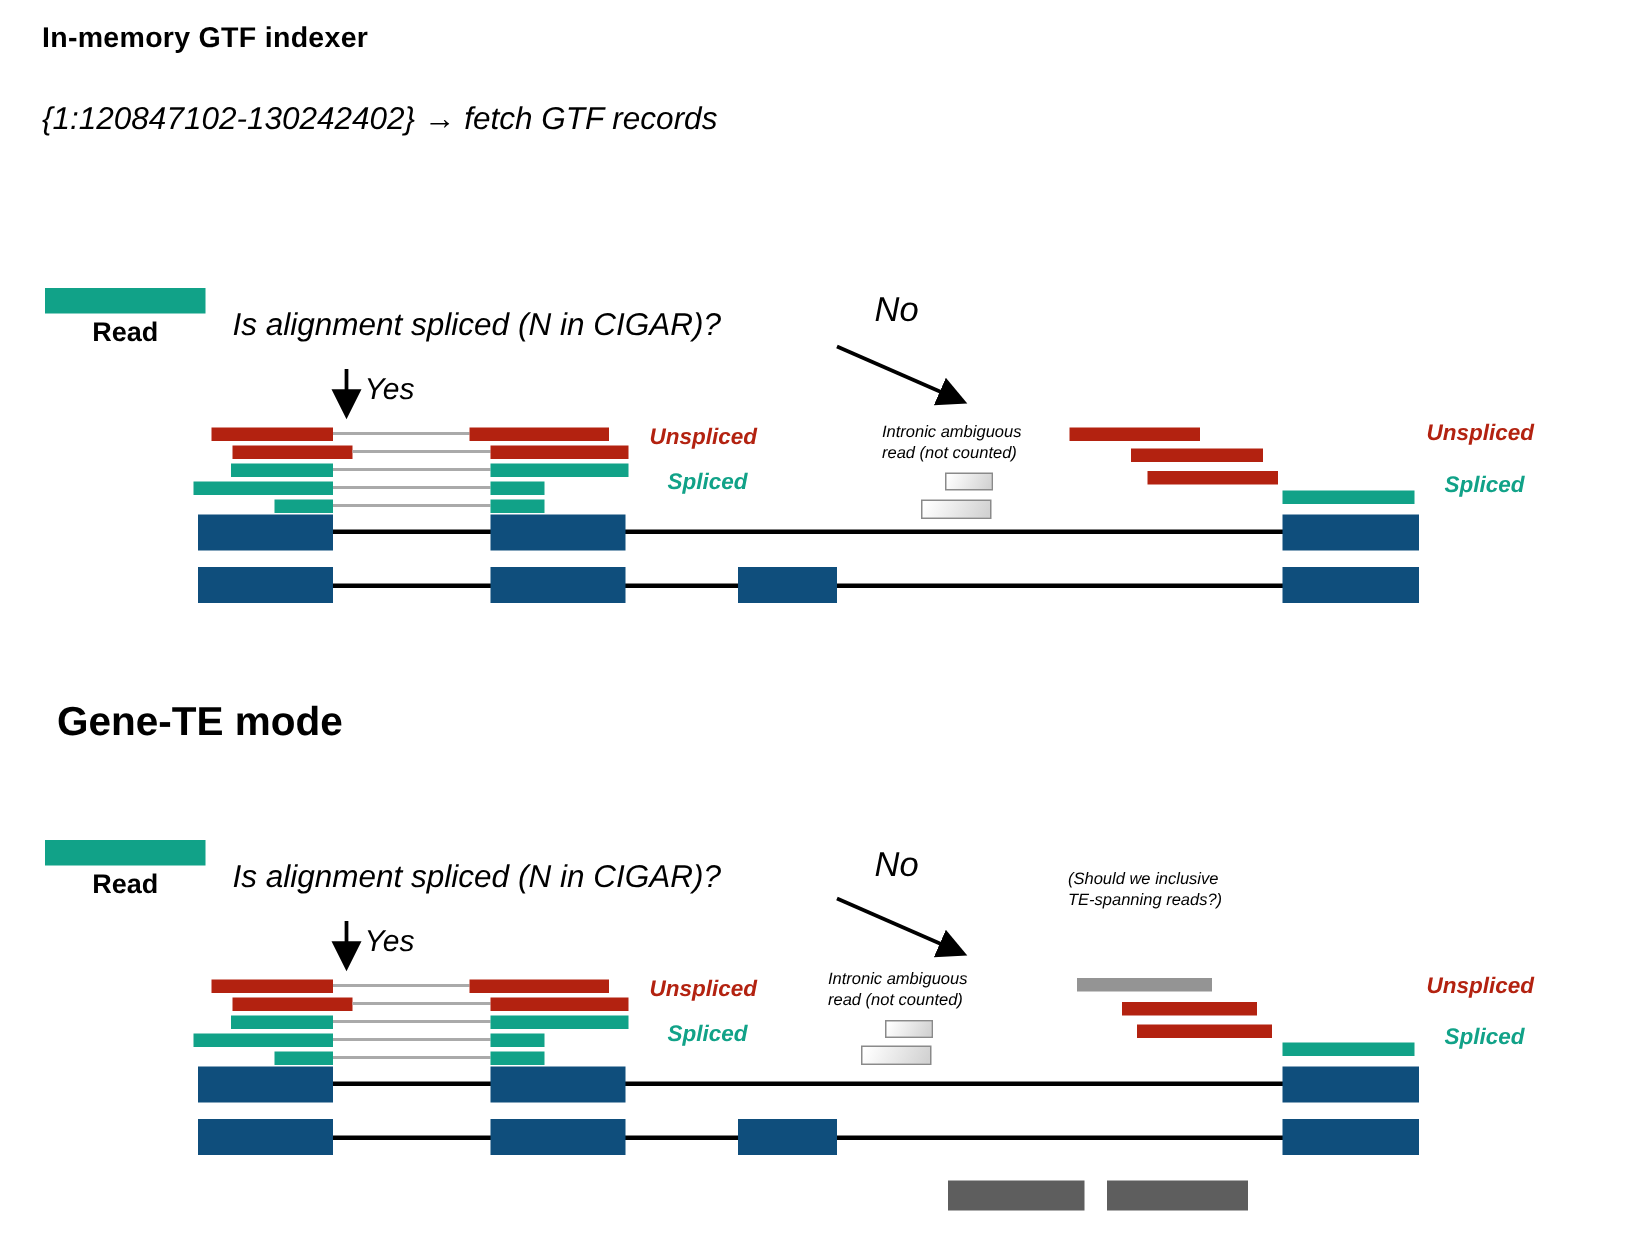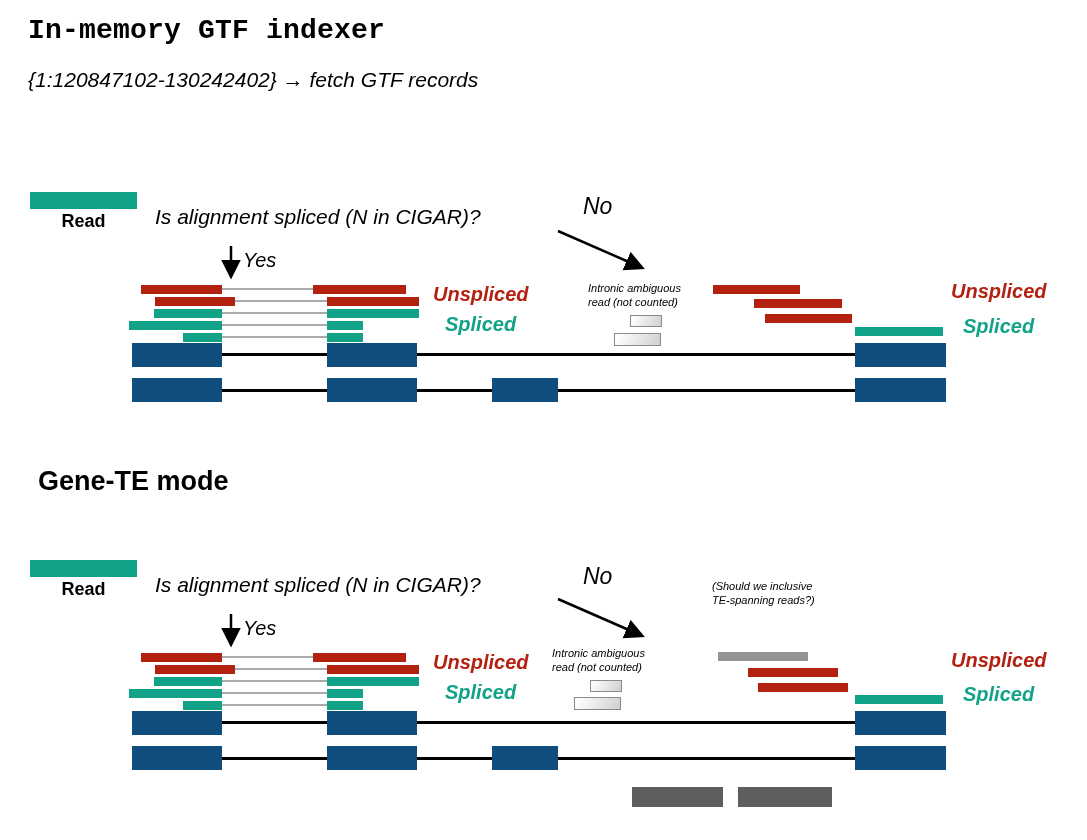--- a/index.html
+++ b/index.html
@@ -6,28 +6,28 @@
   .canvas {
     position: relative;
     width: 1087px;
     height: 840px;
     background: #ffffff;
     font-family: "Liberation Sans", sans-serif;
     color: #000;
     overflow: hidden;
   }
   .abs { position: absolute; }
-  .title { font-size: 28px; font-weight: bold; letter-spacing: 0.2px; font-family: Liberation Mono, monospace; }
+  .title { font-size: 19px; font-weight: bold; letter-spacing: 0.2px; }
   .subtitle { font-size: 21px; font-style: italic; }
   .section-heading { font-size: 27px; font-weight: bold; }
   .read-label { font-size: 18px; font-weight: bold; text-align: center; }
   .question { font-size: 21px; font-style: italic; }
   .yes-label { font-size: 20px; font-style: italic; }
   .no-label { font-size: 23px; font-style: italic; }
-  .splice-label { font-size: 20px; font-weight: bold; font-style: italic; }
+  .splice-label { font-size: 15px; font-weight: bold; font-style: italic; }
   .small-note { font-size: 11px; font-style: italic; text-align: left; line-height: 1.28; }
   .te-rule { font-size: 21px; font-style: italic; }
   .figure-layer { position: absolute; left: 0; top: 0; width: 100%; height: 100%; }
   .shape { position: absolute; }
   .ambiguous-box {
     background: linear-gradient(115deg, #ffffff 5%, #d2d2d2 95%);
     border: 1px solid #8a8a8a;
     box-sizing: border-box;
   }
   svg.arrow { position: absolute; overflow: visible; }

